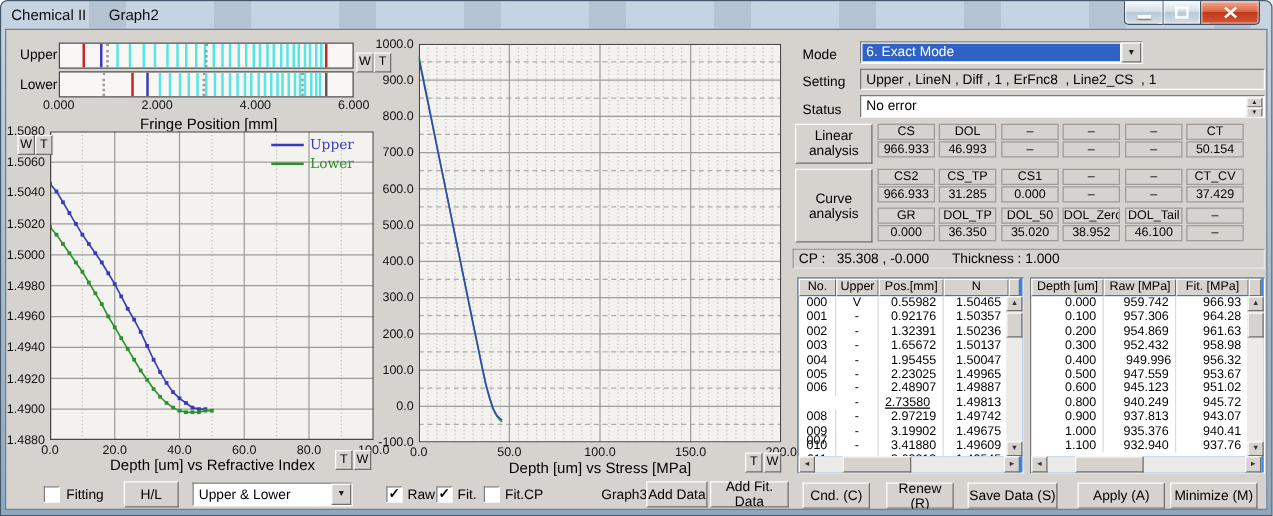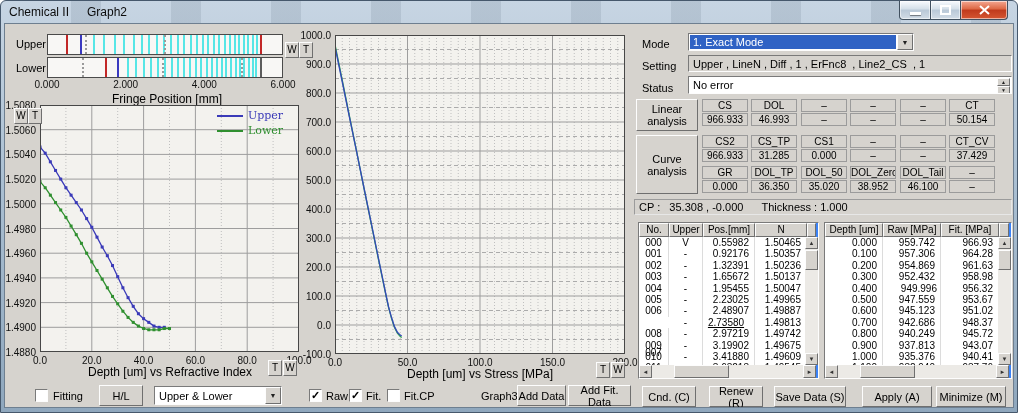--- a/index.html
+++ b/index.html
@@ -379,21 +379,21 @@
       <div class="arrow">▼</div>
     </div>
 
     <div id="stress-checks"></div>
     <span class="lbl" style="left:476px;top:366px">Graph3</span>
     <div class="btn" style="left:512px;top:361px;width:49px;height:21px">Add Data</div>
     <div class="btn" style="left:563px;top:361px;width:63px;height:21px">Add Fit. Data</div>
 
     <span class="lbl" style="left:637px;top:14px">Mode</span>
     <div class="combo" style="left:683px;top:9px;width:226px;height:18px">
-      <div class="txt" style="background:#2f62c4;color:#fff">1. Exact Mode</div>
+      <div class="txt" style="background:#2f62c4;color:#fff">6. Exact Mode</div>
       <div class="arrow">▼</div>
     </div>
     <span class="lbl" style="left:637px;top:36px">Setting</span>
     <div class="field" style="left:683px;top:31px;width:324px;height:17px;background:#d6d3ce">Upper , LineN , Diff , 1 , ErFnc8  , Line2_CS  , 1</div>
     <span class="lbl" style="left:637px;top:58px">Status</span>
     <div class="field" style="left:683px;top:52px;width:324px;height:18px;background:#fff">
       <span>No error</span>
       <div class="spin">
         <div>▲</div>
         <div>▼</div>
@@ -568,25 +568,20 @@
             <div class="tcell" style="left: 0px; width: 58px; text-align: right; padding: 0px 5px 0px 0px;">0.500</div>
             <div class="tcell" style="left: 58px; width: 58px; text-align: right; padding: 0px 5px 0px 0px;">947.559</div>
             <div class="tcell" style="left: 116px; width: 58px; text-align: right; padding: 0px 5px 0px 0px;">953.67</div>
           </div>
           <div class="trow">
             <div class="tcell" style="left: 0px; width: 58px; text-align: right; padding: 0px 5px 0px 0px;">0.600</div>
             <div class="tcell" style="left: 58px; width: 58px; text-align: right; padding: 0px 5px 0px 0px;">945.123</div>
             <div class="tcell" style="left: 116px; width: 58px; text-align: right; padding: 0px 5px 0px 0px;">951.02</div>
           </div>
           <div class="trow">
-            <div class="tcell" style="left: 0px; width: 58px; text-align: right; padding: 0px 5px 0px 0px;">0.700</div>
-            <div class="tcell" style="left: 58px; width: 58px; text-align: right; padding: 0px 5px 0px 0px;">942.686</div>
-            <div class="tcell" style="left: 116px; width: 58px; text-align: right; padding: 0px 5px 0px 0px;">948.37</div>
-          </div>
-          <div class="trow">
             <div class="tcell" style="left: 0px; width: 58px; text-align: right; padding: 0px 5px 0px 0px;">0.800</div>
             <div class="tcell" style="left: 58px; width: 58px; text-align: right; padding: 0px 5px 0px 0px;">940.249</div>
             <div class="tcell" style="left: 116px; width: 58px; text-align: right; padding: 0px 5px 0px 0px;">945.72</div>
           </div>
           <div class="trow">
             <div class="tcell" style="left: 0px; width: 58px; text-align: right; padding: 0px 5px 0px 0px;">0.900</div>
             <div class="tcell" style="left: 58px; width: 58px; text-align: right; padding: 0px 5px 0px 0px;">937.813</div>
             <div class="tcell" style="left: 116px; width: 58px; text-align: right; padding: 0px 5px 0px 0px;">943.07</div>
           </div>
           <div class="trow">

